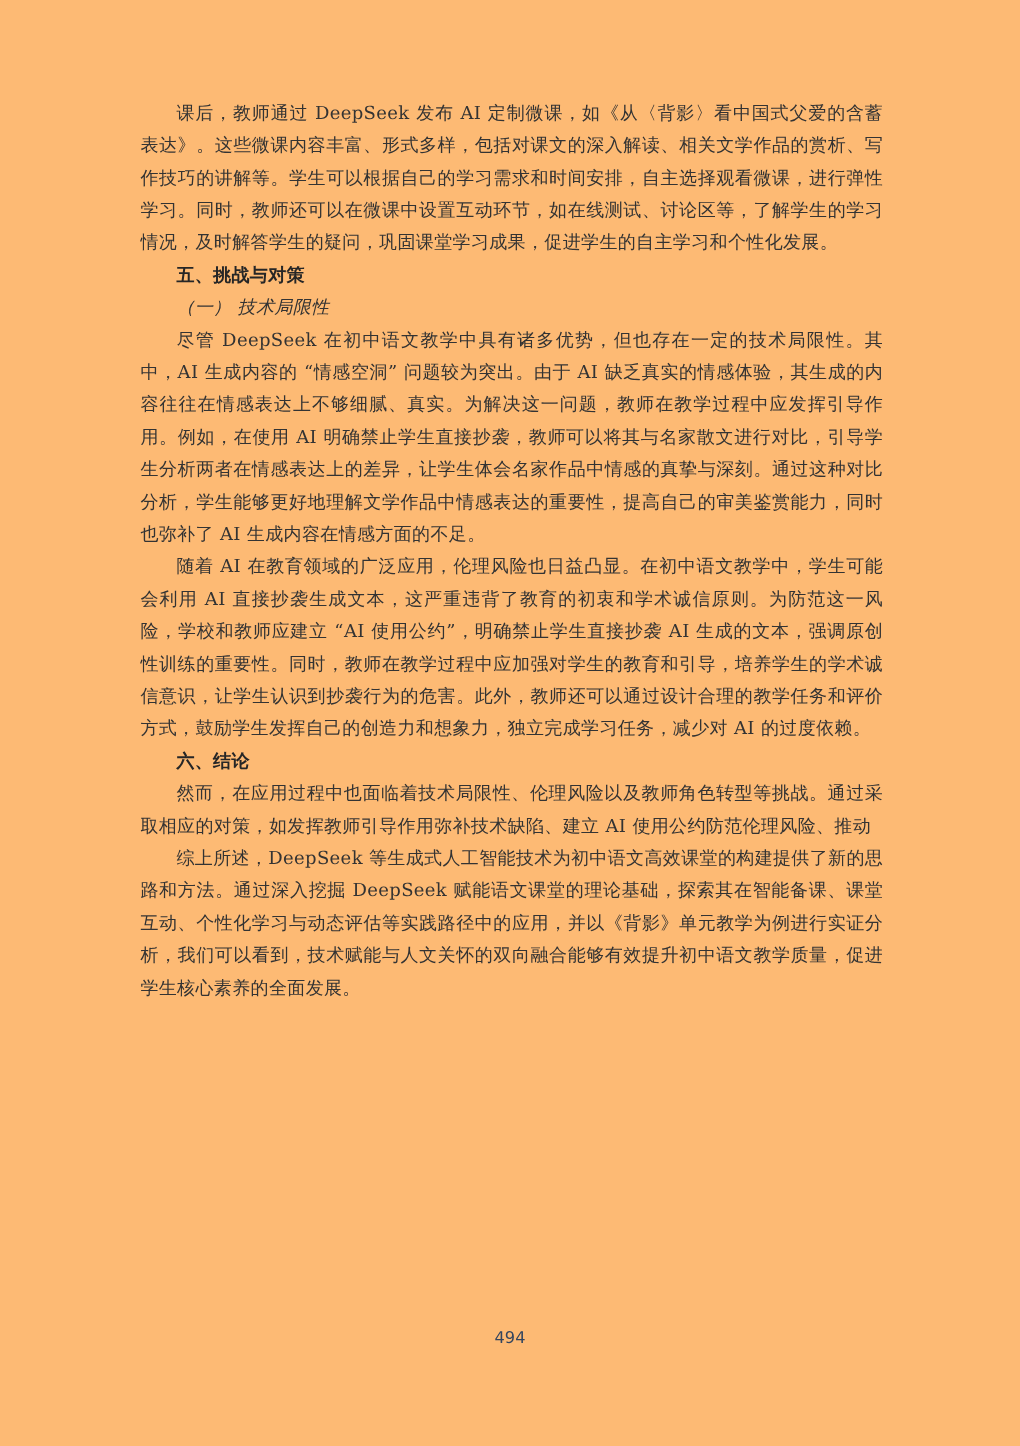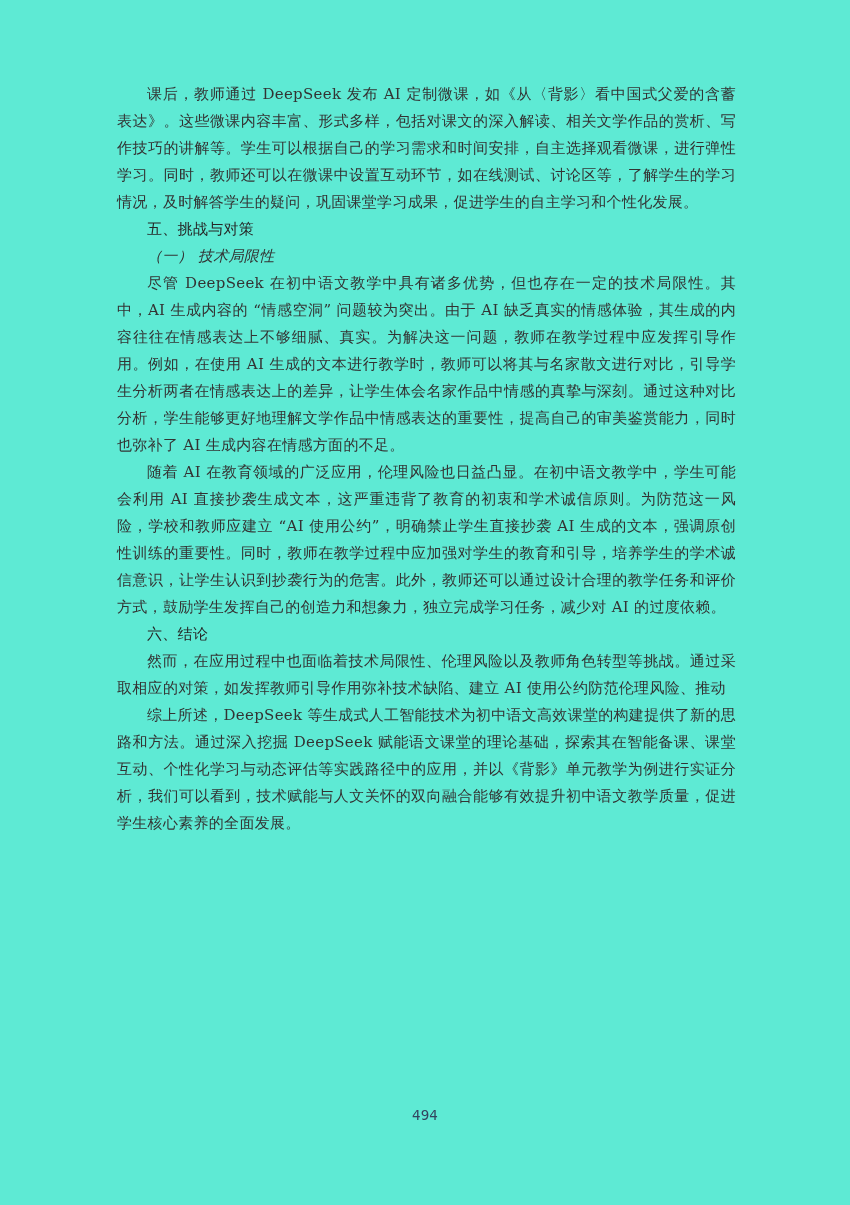--- a/index.html
+++ b/index.html
@@ -27,21 +27,21 @@
     margin: 0;
     font-size: 15px;
     line-height: 27px;
     letter-spacing: 0.3px;
     text-align: justify;
     text-justify: inter-character;
     text-indent: 2em;
     word-break: break-all;
   }
   .content p.section-heading {
-    font-weight: normal;
+    font-weight: bold;
     color: #262626;
     text-align: left;
   }
   .content p.subsection-heading {
     text-align: left;
     font-style: italic;
   }
   .footer {
     position: absolute;
     left: 0;
@@ -49,25 +49,25 @@
     top: 1106px;
     text-align: center;
     font-family: "DejaVu Sans", "Liberation Sans", sans-serif;
     font-size: 13.5px;
     line-height: 18px;
   }
 </style>
 </head>
 <body>
 
-<div class="page" style="color: rgb(51, 51, 51); background: #5eead4;">
+<div class="page" style="color: rgb(51, 51, 51); background: #fdba74;">
   <div class="content">
     <p class="paragraph">课后，教师通过 DeepSeek 发布 AI 定制微课，如《从〈背影〉看中国式父爱的含蓄表达》。这些微课内容丰富、形式多样，包括对课文的深入解读、相关文学作品的赏析、写作技巧的讲解等。学生可以根据自己的学习需求和时间安排，自主选择观看微课，进行弹性学习。同时，教师还可以在微课中设置互动环节，如在线测试、讨论区等，了解学生的学习情况，及时解答学生的疑问，巩固课堂学习成果，促进学生的自主学习和个性化发展。</p>
     <p class="section-heading">五、挑战与对策</p>
     <p class="subsection-heading">（一） 技术局限性</p>
-    <p class="paragraph">尽管 DeepSeek 在初中语文教学中具有诸多优势，但也存在一定的技术局限性。其中，AI 生成内容的 “情感空洞” 问题较为突出。由于 AI 缺乏真实的情感体验，其生成的内容往往在情感表达上不够细腻、真实。为解决这一问题，教师在教学过程中应发挥引导作用。例如，在使用 AI 生成的文本进行教学时，教师可以将其与名家散文进行对比，引导学生分析两者在情感表达上的差异，让学生体会名家作品中情感的真挚与深刻。通过这种对比分析，学生能够更好地理解文学作品中情感表达的重要性，提高自己的审美鉴赏能力，同时也弥补了 AI 生成内容在情感方面的不足。</p>
+    <p class="paragraph">尽管 DeepSeek 在初中语文教学中具有诸多优势，但也存在一定的技术局限性。其中，AI 生成内容的 “情感空洞” 问题较为突出。由于 AI 缺乏真实的情感体验，其生成的内容往往在情感表达上不够细腻、真实。为解决这一问题，教师在教学过程中应发挥引导作用。例如，在使用 AI 明确禁止学生直接抄袭，教师可以将其与名家散文进行对比，引导学生分析两者在情感表达上的差异，让学生体会名家作品中情感的真挚与深刻。通过这种对比分析，学生能够更好地理解文学作品中情感表达的重要性，提高自己的审美鉴赏能力，同时也弥补了 AI 生成内容在情感方面的不足。</p>
     <p class="paragraph">随着 AI 在教育领域的广泛应用，伦理风险也日益凸显。在初中语文教学中，学生可能会利用 AI 直接抄袭生成文本，这严重违背了教育的初衷和学术诚信原则。为防范这一风险，学校和教师应建立 “AI 使用公约”，明确禁止学生直接抄袭 AI 生成的文本，强调原创性训练的重要性。同时，教师在教学过程中应加强对学生的教育和引导，培养学生的学术诚信意识，让学生认识到抄袭行为的危害。此外，教师还可以通过设计合理的教学任务和评价方式，鼓励学生发挥自己的创造力和想象力，独立完成学习任务，减少对 AI 的过度依赖。</p>
     <p class="section-heading">六、结论</p>
     <p class="paragraph">然而，在应用过程中也面临着技术局限性、伦理风险以及教师角色转型等挑战。通过采取相应的对策，如发挥教师引导作用弥补技术缺陷、建立 AI 使用公约防范伦理风险、推动</p>
     <p class="paragraph">综上所述，DeepSeek 等生成式人工智能技术为初中语文高效课堂的构建提供了新的思路和方法。通过深入挖掘 DeepSeek 赋能语文课堂的理论基础，探索其在智能备课、课堂互动、个性化学习与动态评估等实践路径中的应用，并以《背影》单元教学为例进行实证分析，我们可以看到，技术赋能与人文关怀的双向融合能够有效提升初中语文教学质量，促进学生核心素养的全面发展。</p>
   </div>
   <div class="footer" style="color: rgb(51, 69, 95);">494</div>
 </div>
 
 </body></html>

